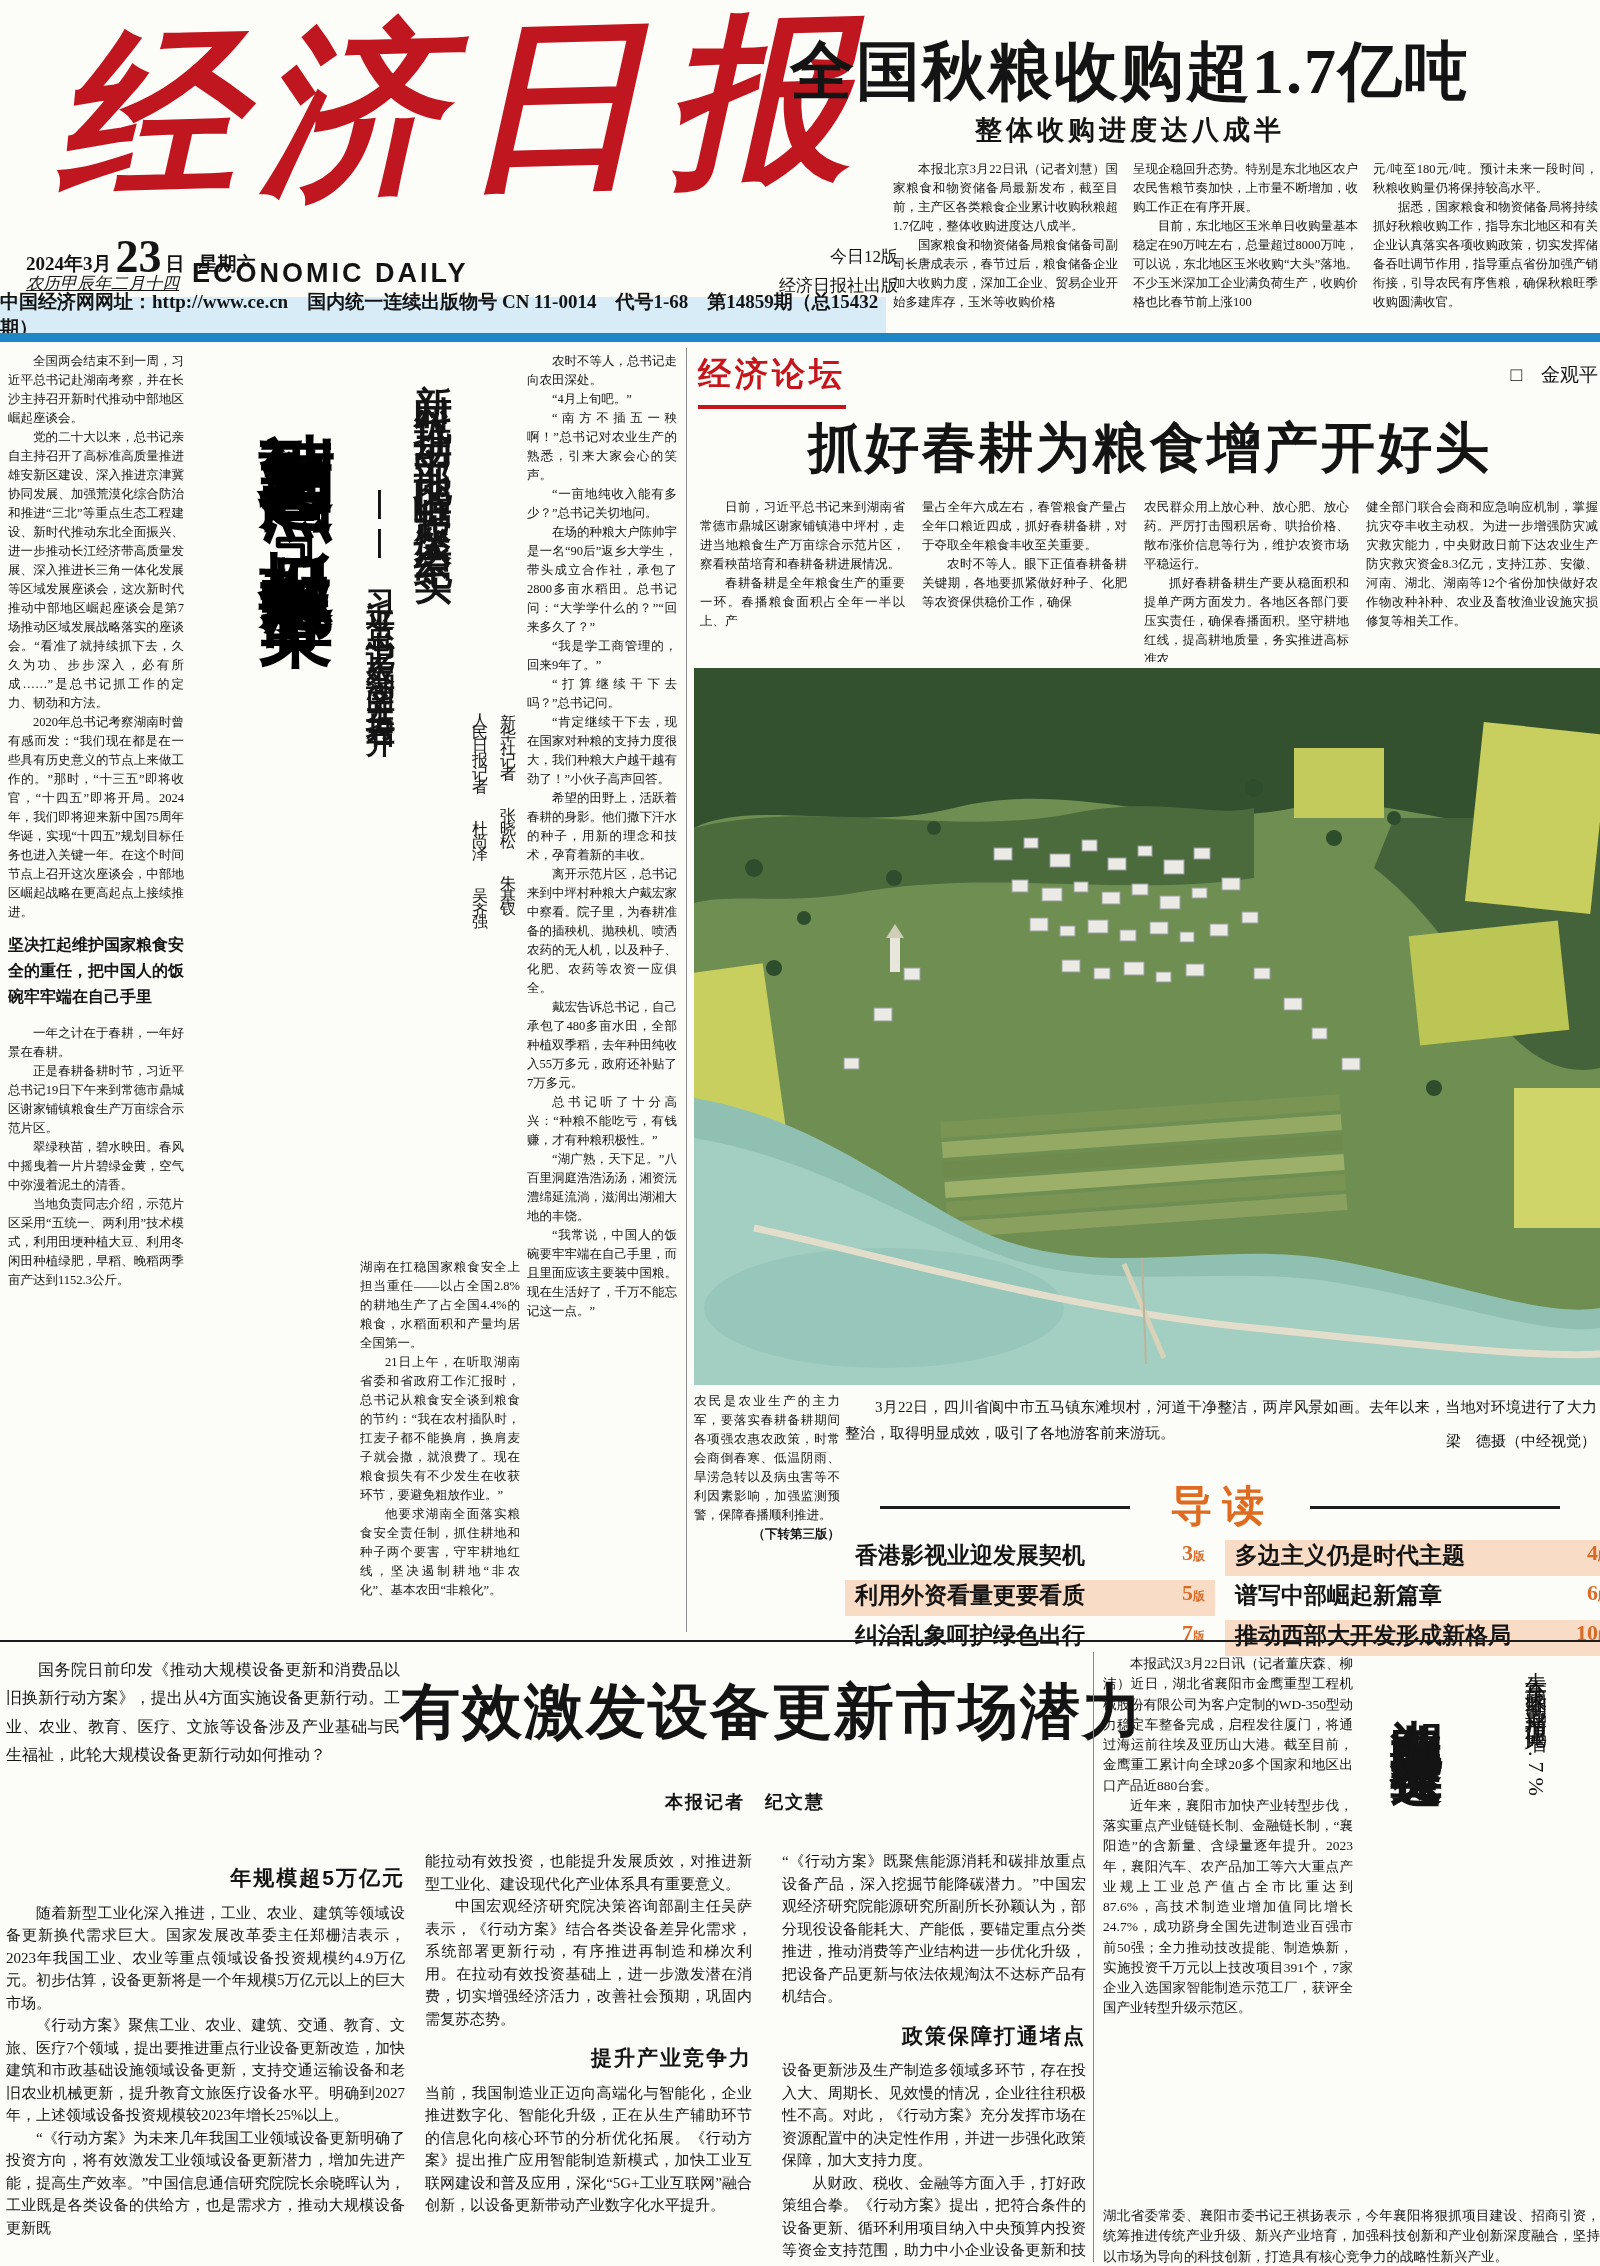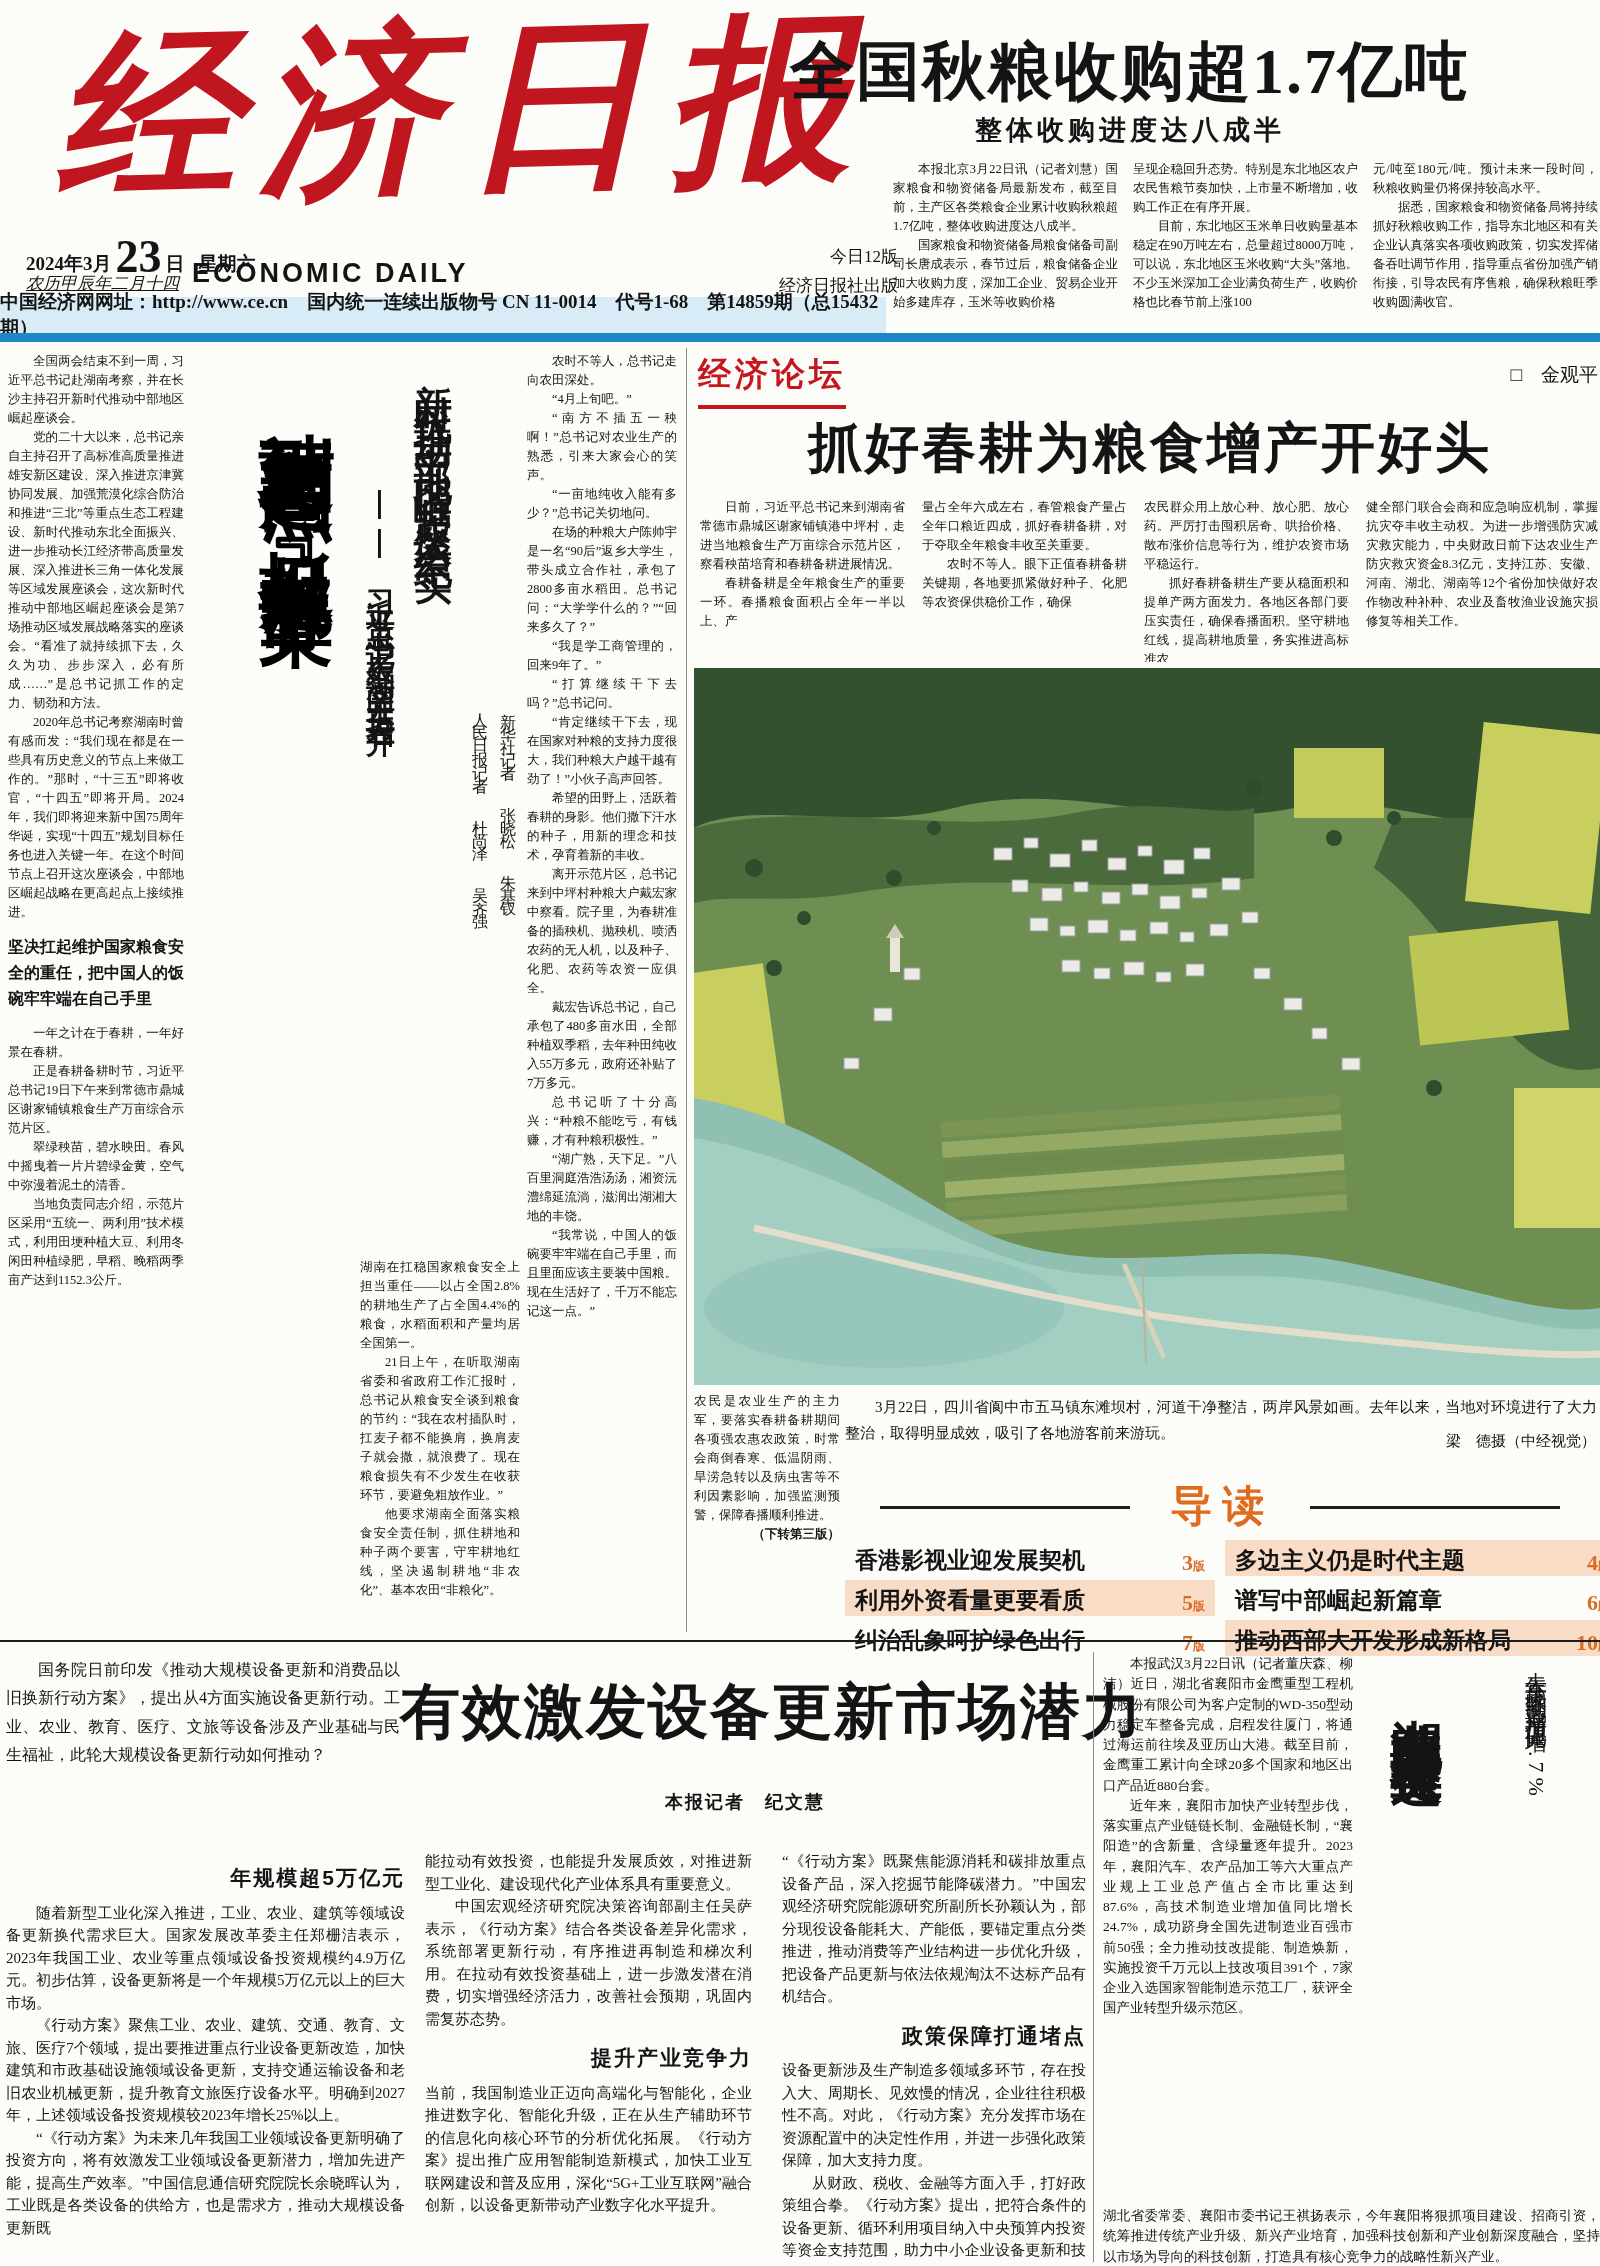--- a/index.html
+++ b/index.html
@@ -25,33 +25,33 @@
   .bluestrip{background:#1f86c6;}
   
   .tophead{font-size:64px;font-weight:900;letter-spacing:2px;text-align:center;white-space:nowrap;}
   .topsub{font-size:27px;font-weight:bold;text-align:center;letter-spacing:4px;}
   .smalltext{font-size:12.5px;line-height:1.52;}
   
   .main-vh{font-size:76px;font-weight:900;letter-spacing:6px;line-height:116px;color:#000;}
   .kick1{font-size:38px;font-weight:800;letter-spacing:12px;line-height:50px;}
   .kick2{font-size:29px;font-weight:700;letter-spacing:10px;line-height:38px;}
   .bylines-v{font-size:16px;letter-spacing:13px;line-height:28px;white-space:pre-line;}
-  .pq{font-family:Liberation Serif, serif;font-weight:bold;font-size:16px;line-height:1.62;
+  .pq{font-family:Liberation Mono, monospace;font-weight:bold;font-size:16px;line-height:1.62;
       margin:12px 0;text-align:justify;}
   .turnnote{text-align:right;font-weight:bold;text-indent:0 !important;}
   
   .forum-label{color:#c5161d;font-size:33px;font-weight:900;letter-spacing:4px;
       border-bottom:4px solid #c5161d;padding-bottom:8px;display:inline-block;}
   .forum-author{font-size:19px;}
   .forum-head{font-size:54px;font-weight:900;letter-spacing:3px;text-align:center;white-space:nowrap;}
   
   .caption{font-size:15px;line-height:1.75;}
   .credit{font-size:15px;text-align:right;}
   .dd-title{color:#de6b1f;font-size:42px;font-weight:900;letter-spacing:10px;text-align:center;}
-  .dd-item{display:flex;align-items:flex-end;justify-content:space-between;height:36px;padding:0 10px;}
+  .dd-item{display:flex;align-items:flex-start;justify-content:space-between;height:36px;padding:0 10px;}
   .dd-item .t{font-size:23px;font-weight:bold;font-family:"Liberation Sans",sans-serif;}
   .dd-item .pg{color:#d96b28;font-weight:bold;font-size:22px;}
   .dd-item .pg small{font-size:12px;}
   .dd-hl{background:#f9dcc6;}
   
   .intro{font-size:16px;line-height:1.78;}
   .bothead{font-size:60px;font-weight:900;letter-spacing:2px;text-align:center;white-space:nowrap;}
   .botbyline{font-size:18px;font-weight:bold;text-align:center;letter-spacing:2px;}
   .midtext{font-size:15px;line-height:1.5;}
   .subhead{text-align:right;font-weight:bold;font-size:21px;letter-spacing:2px;

